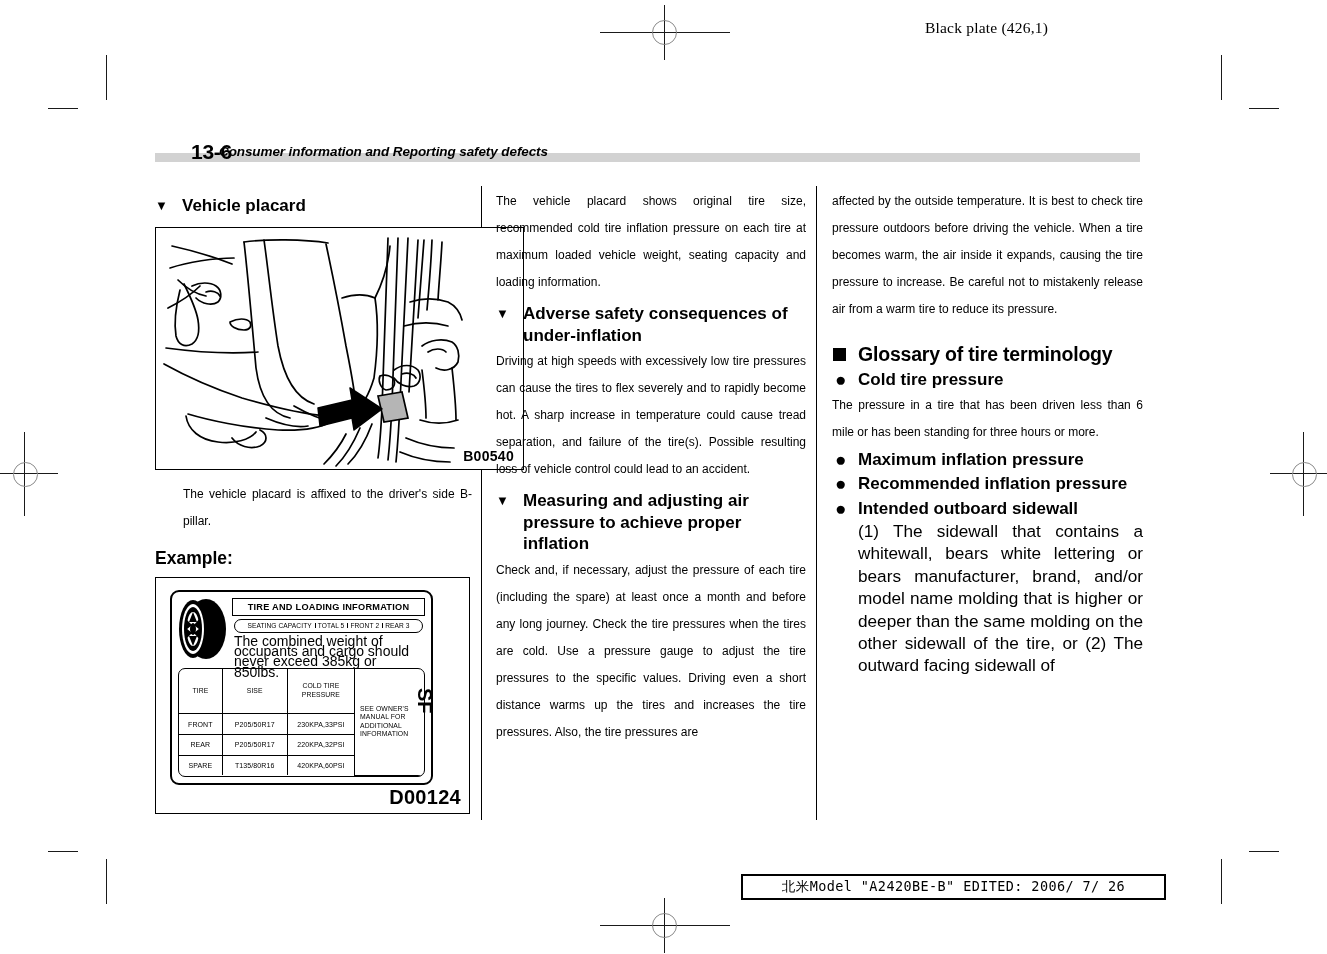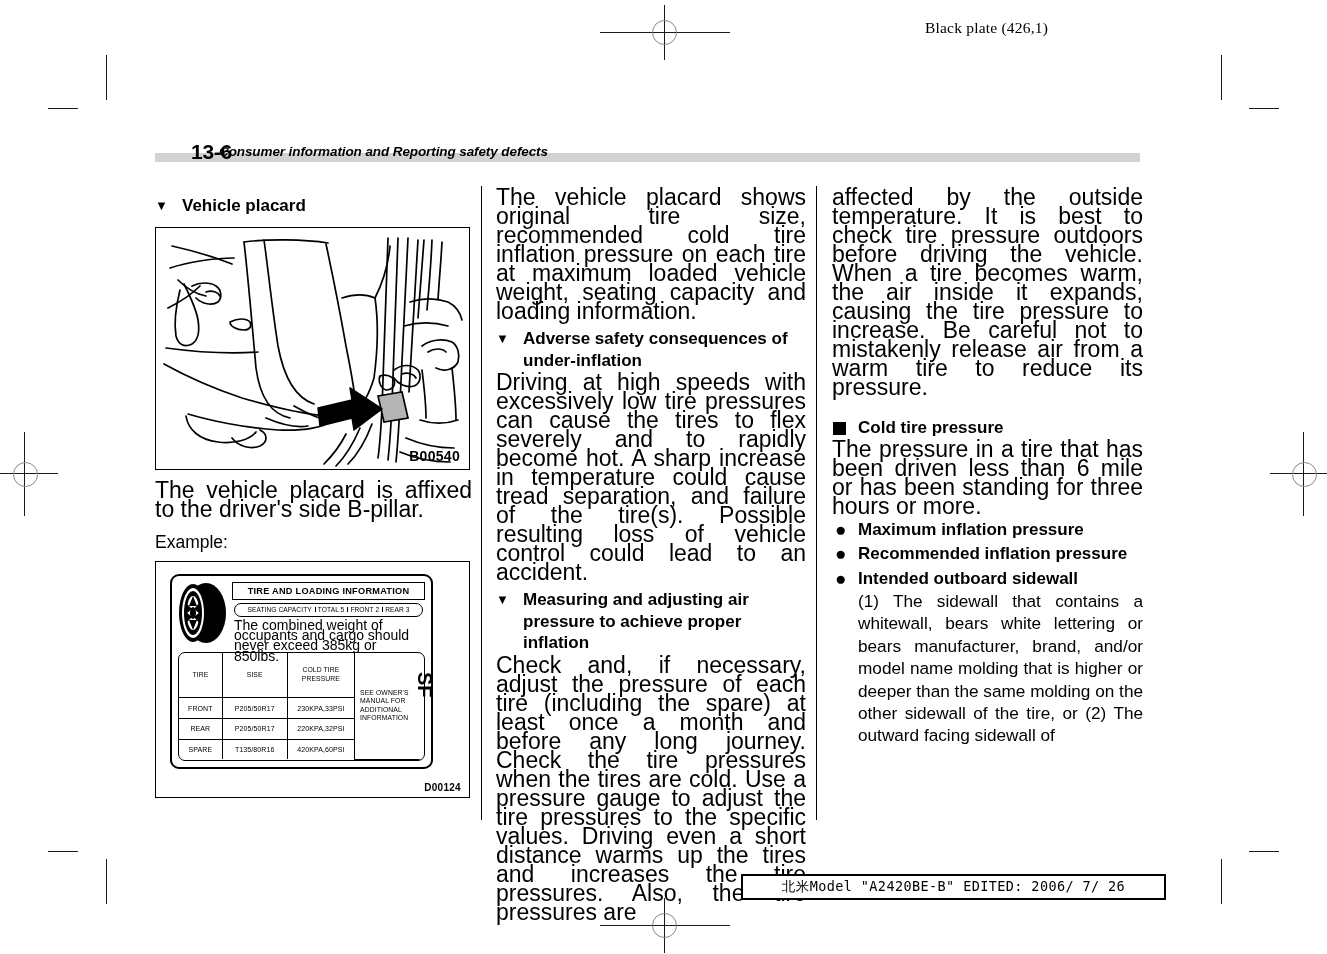--- a/index.html
+++ b/index.html
@@ -32,59 +32,59 @@
   .colrule{position:absolute;width:1px;background:#000;top:186px;height:634px;}
   #colrule-1{left:481px;}
   #colrule-2{left:816px;}
 
   
   .col{position:absolute;top:188px;}
   #col-left{left:155px;width:317px;}
   #col-mid{left:496px;width:310px;}
   #col-right{left:832px;width:311px;}
 
-  p.body{margin:0 0 0 0;font-size:23px;line-height:19px;
+  p.body{margin:0 0 0 0;font-size:12px;line-height:27px;
       text-align:justify;text-justify:inter-word;
       -webkit-hyphens:none;hyphens:none;}
 
   h3.tri{margin:7px 0 2px 0;font-size:17px;line-height:21.5px;font-weight:bold;
       position:relative;padding-left:27px;}
   h3.tri .marker{position:absolute;left:0;top:1px;font-size:13px;line-height:20px;}
 
-  h3.plain{margin:13px 0 4px 0;font-size:17.5px;font-weight:normal;}
+  h3.plain{margin:13px 0 4px 0;font-size:17.5px;font-weight:bold;}
 
   h2.sq{margin:20px 0 3px 0;font-size:19.5px;font-weight:bold;
       position:relative;padding-left:26px;letter-spacing:-.2px;}
   h2.sq .marker{position:absolute;left:1px;top:5px;width:13px;height:13px;
       background:#000;}
 
   h4.bullet{margin:3px 0 1px 0;font-size:17px;line-height:21.5px;font-weight:bold;
       position:relative;padding-left:26px;text-align:justify;}
   h4.bullet .marker{position:absolute;left:3px;top:0px;font-size:19px;line-height:21px;}
 
   p.indented{margin:0;font-size:17.2px;line-height:22.4px;text-align:justify;
       padding-left:26px;}
 
   
   .figbox{position:relative;border:1px solid #000;background:#fff;
       box-sizing:border-box;}
-  #fig-seat{margin-top:10px;width:315px;height:243px;}
+  #fig-seat{margin-top:10px;width:369px;height:243px;}
   #fig-seat .figid{position:absolute;right:9px;bottom:5px;font-weight:bold;
       font-size:14px;letter-spacing:.3px;}
 
   
   #fig-placard{margin-top:8px;width:315px;height:237px;}
   .placard{position:absolute;left:14px;top:12px;width:263px;height:195px;
       border:2px solid #000;border-radius:9px;box-sizing:border-box;
       background:#fff;}
   .placard-sf{position:absolute;left:280px;top:110px;font-weight:bold;
       font-size:20px;letter-spacing:0px;
       transform:rotate(90deg);transform-origin:left top;}
   #fig-placard .figid{position:absolute;right:8px;bottom:4px;font-weight:bold;
-      font-size:10px;letter-spacing:.3px;}
+      font-size:20px;letter-spacing:.3px;}
 
   .pl-top{position:absolute;left:0;top:0;right:0;height:74px;}
   .pl-tire{position:absolute;left:6px;top:6px;width:50px;height:62px;}
   .pl-title{position:absolute;left:60px;top:6px;right:6px;height:18px;
       border:1px solid #000;box-sizing:border-box;
       font-size:9.2px;font-weight:bold;letter-spacing:.25px;
       display:flex;align-items:center;justify-content:center;}
   .pl-seat{position:absolute;left:62px;top:27px;right:8px;height:14px;
       border:1px solid #000;border-radius:8px;box-sizing:border-box;
       display:flex;align-items:center;justify-content:center;gap:0px;
@@ -246,21 +246,21 @@
         <path d="M222 168 L246 164 L252 190 L228 194 Z" fill="#b5b5b5" stroke="#000" stroke-width="1.7"></path>
       </g>
 
       <g>
         <path d="M162 180 L196 172 L194 160 L226 181 L198 202 L196 190 L164 198 Z" fill="#000" stroke="#000" stroke-width="1.5" stroke-linejoin="round"></path>
       </g>
     </svg>
     <div class="figid">B00540</div>
   </div>
 
-  <p class="body" style="margin-top:11px;">The vehicle placard is affixed to the driver's side B-pillar.</p>
+  <p class="body" style="margin-top:11px;margin-left:28px;">The vehicle placard is affixed to the driver's side B-pillar.</p>
 
   <h3 class="plain">Example:</h3>
 
   <div class="figbox" id="fig-placard">
     <div class="placard">
       <div class="pl-top">
         <svg class="pl-tire" viewBox="0 0 50 62">
           <ellipse cx="28" cy="31" rx="20" ry="30" fill="#000"></ellipse>
           <ellipse cx="15" cy="31" rx="14" ry="29" fill="#000"></ellipse>
           <ellipse cx="15" cy="31" rx="11" ry="25" fill="#fff"></ellipse>
@@ -330,21 +330,21 @@
     <span class="marker">▼</span><span>Measuring and adjusting air pressure to achieve proper inflation</span>
   </h3>
 
   <p class="body">Check and, if necessary, adjust the pressure of each tire (including the spare) at least once a month and before any long journey. Check the tire pressures when the tires are cold. Use a pressure gauge to adjust the tire pressures to the specific values. Driving even a short distance warms up the tires and increases the tire pressures. Also, the tire pressures are</p>
 </div>
 
 <div class="col" id="col-right">
   <p class="body">affected by the outside temperature. It is best to check tire pressure outdoors before driving the vehicle. When a tire becomes warm, the air inside it expands, causing the tire pressure to increase. Be careful not to mistakenly release air from a warm tire to reduce its pressure.</p>
 
   <h2 class="sq">
-    <span class="marker"></span>
+    <span class="marker"></span><span>Glossary of tire terminology</span>
   </h2>
 
   <h4 class="bullet">
     <span class="marker">●</span><span>Cold tire pressure</span>
   </h4>
   <p class="body">The pressure in a tire that has been driven less than 6 mile or has been standing for three hours or more.</p>
 
   <h4 class="bullet">
     <span class="marker">●</span><span>Maximum inflation pressure</span>
   </h4>

